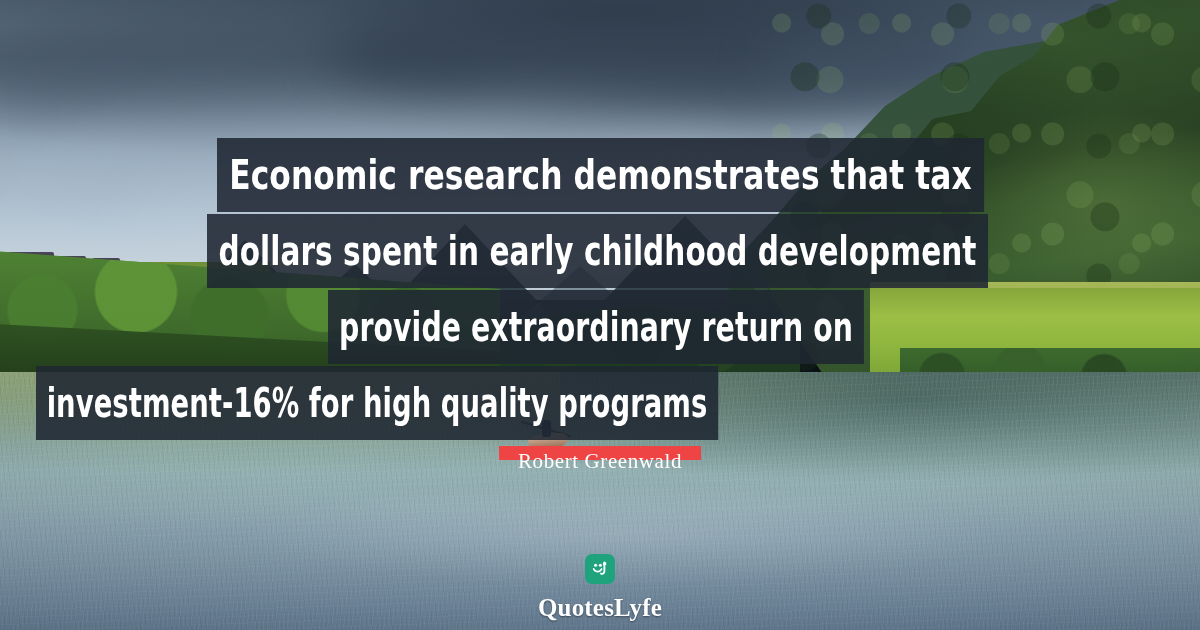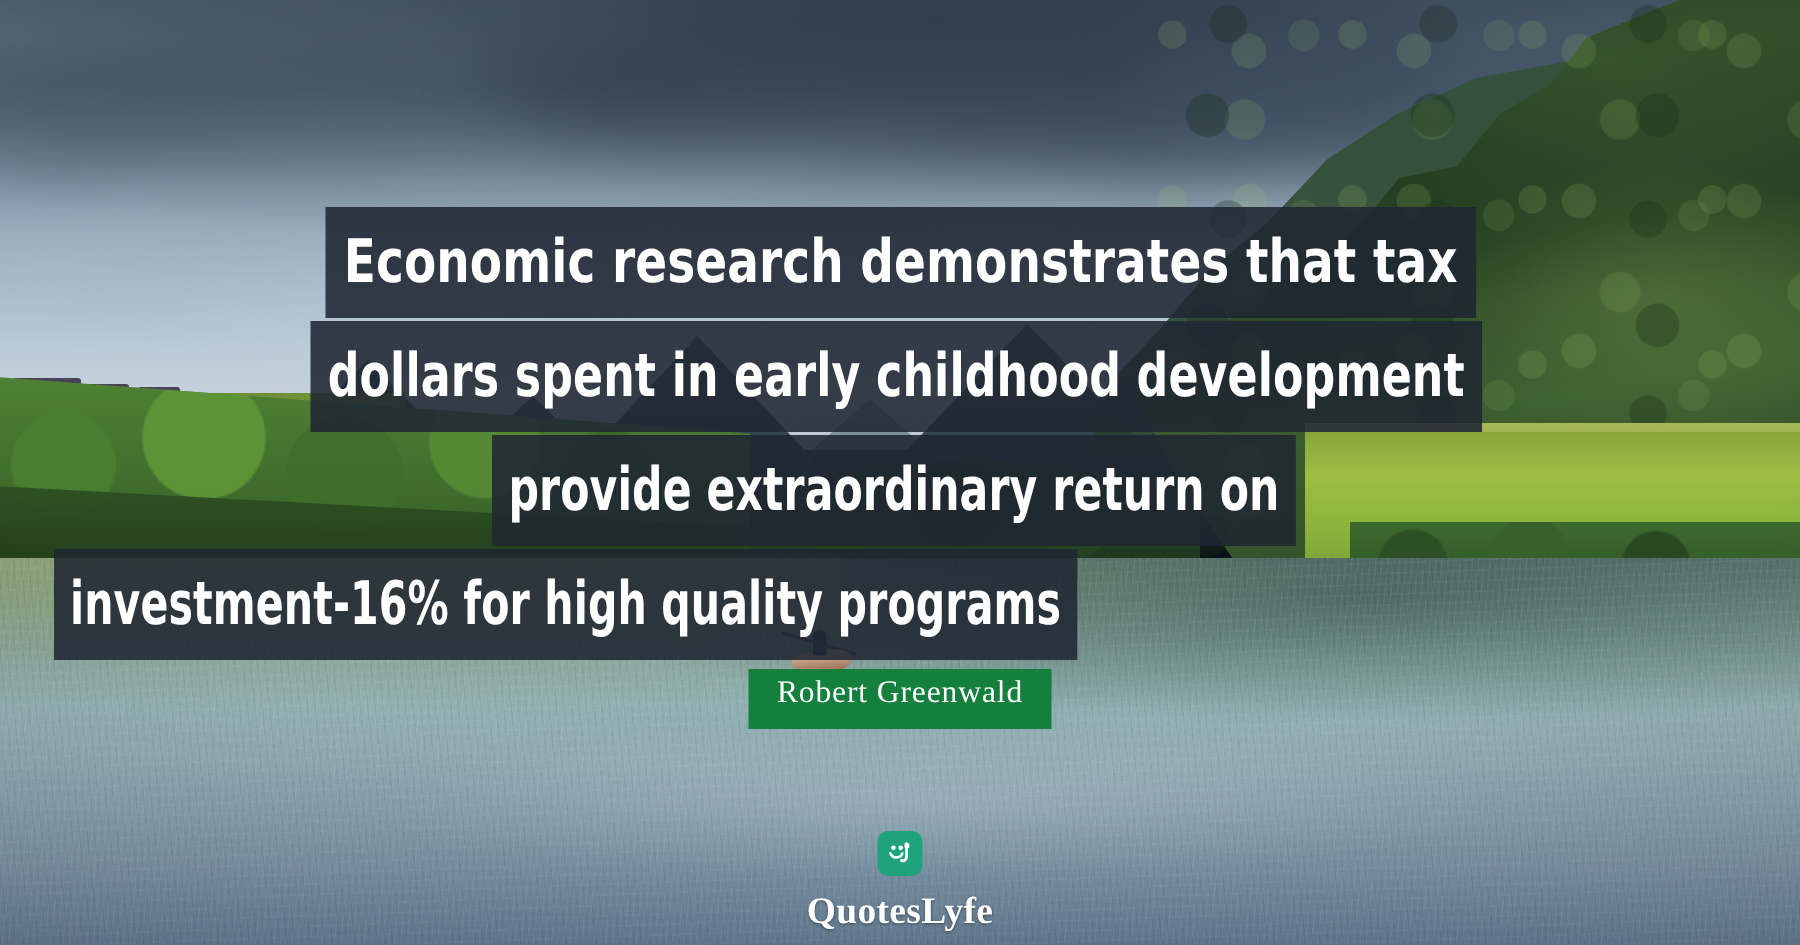--- a/index.html
+++ b/index.html
@@ -261,27 +261,27 @@
     transform-origin:left center;
     text-rendering:optimizeLegibility;
   }
 
   
   .author-wrap {
     position:absolute; left:0; top:446px; width:1200px;
     display:flex; justify-content:center;
   }
   .author-badge {
-    background:#15803d;
+    background:#ef4444;
     color:#ffffff;
     font-family:"Liberation Serif","DejaVu Serif", serif;
     font-weight:400;
     font-size:21px;
     line-height:30px;
-    height:40px;
+    height:14px;
     padding:0 19px;
     letter-spacing:.6px;
     white-space:nowrap;
   }
 
   
   .brand-wrap {
     position:absolute; left:0; top:554px; width:1200px;
     display:flex; align-items:center; justify-content:center; gap:9px;flex-direction:column;
   }

